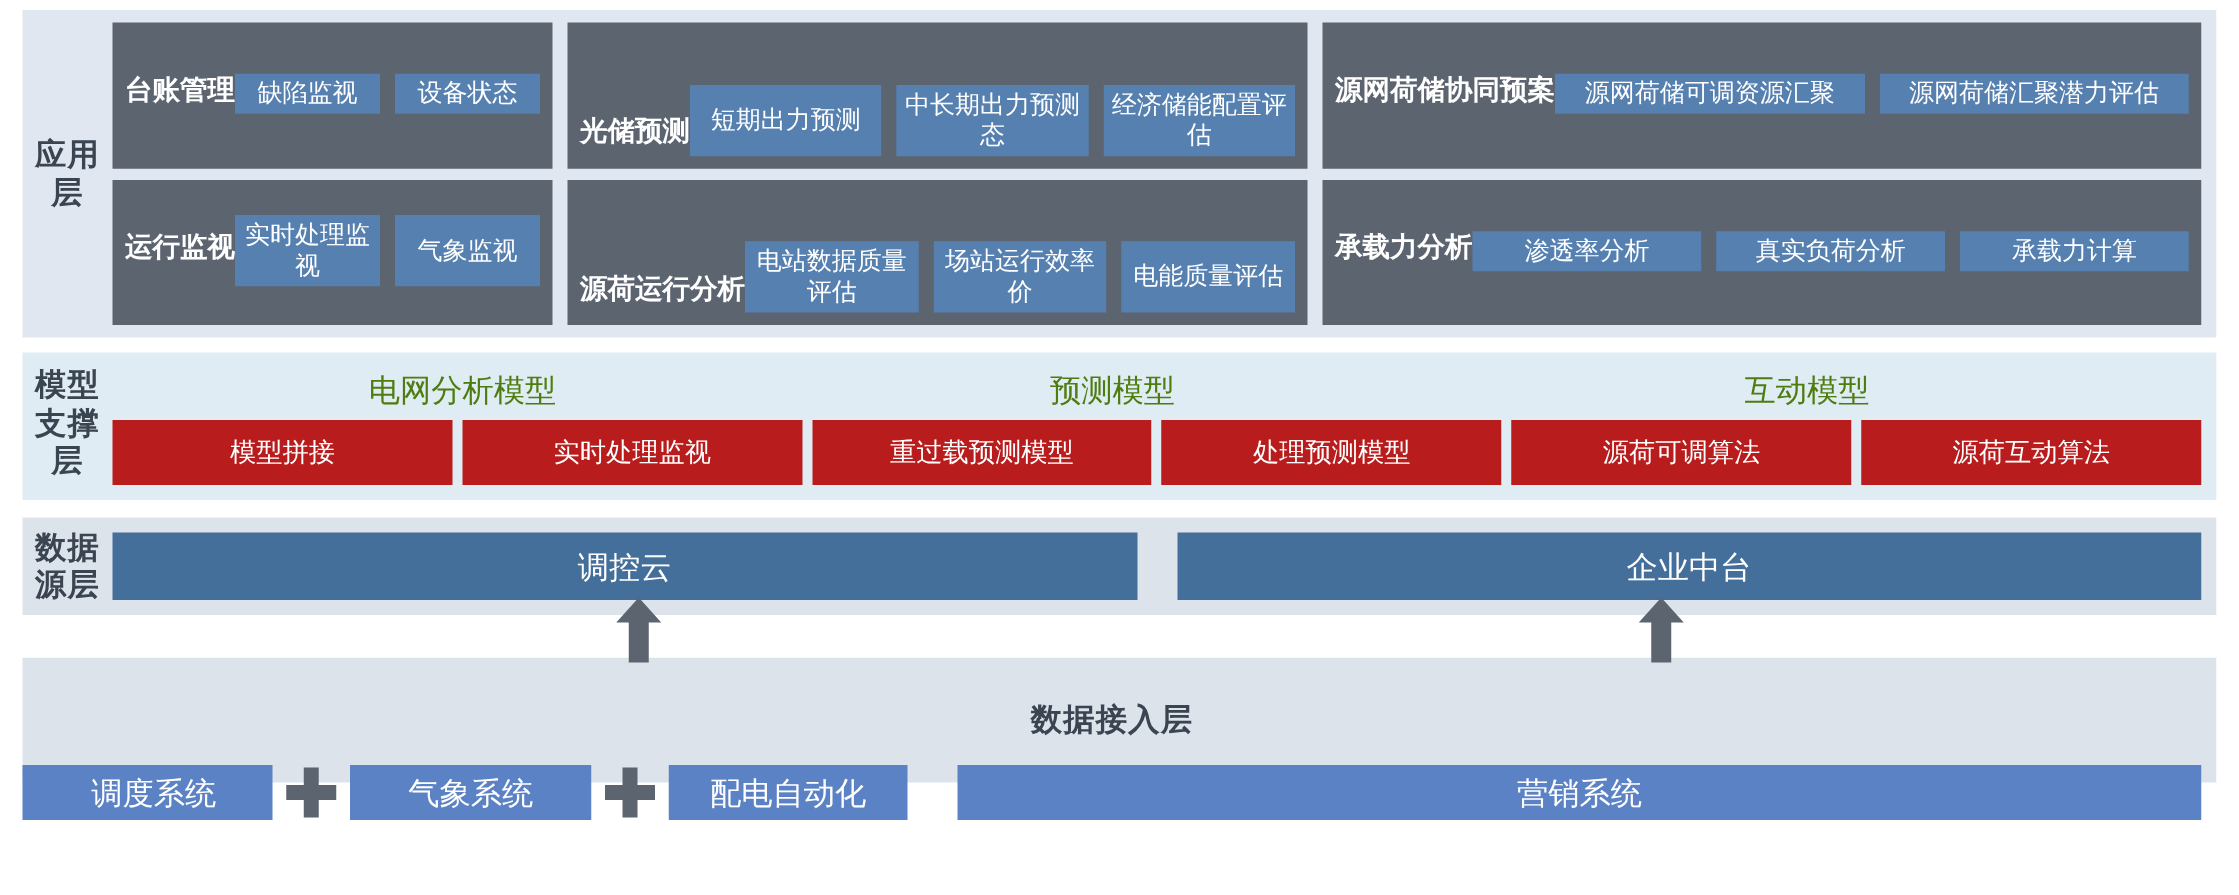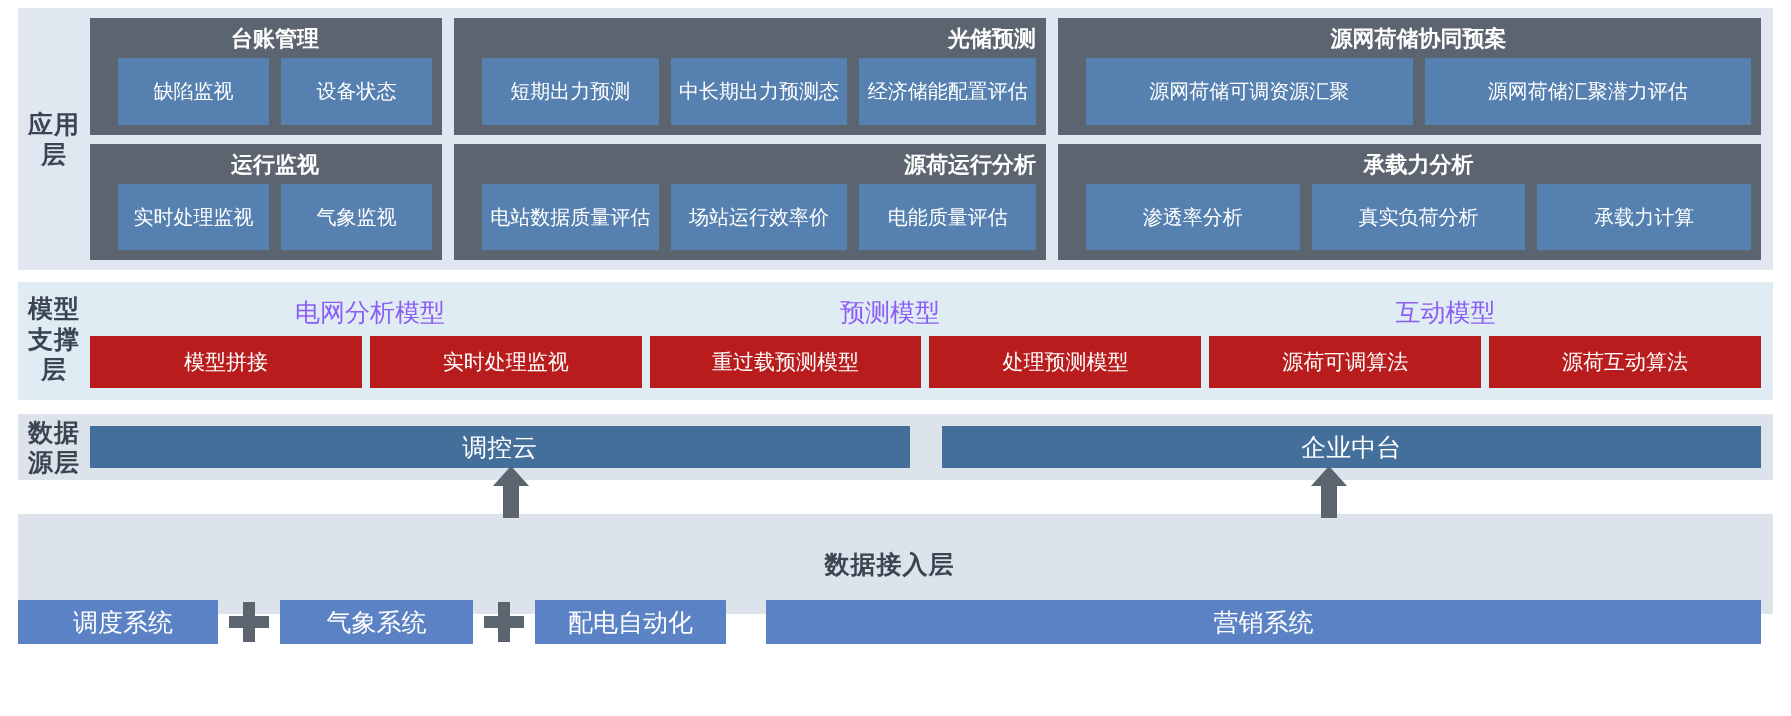--- a/index.html
+++ b/index.html
@@ -61,24 +61,24 @@
   }
   .app-row {
     display: flex;
     flex: 1 1 0;
     gap: 12px;
     min-height: 0;
   }
   .app-group {
     background: #5c6470;
     display: flex;
-    flex-direction: column;
-    align-items: center;
-    box-sizing: border-box;
-    padding: 8px 10px 10px 28px;
+    flex-direction: row;
+    align-items: center;
+    box-sizing: border-box;
+    padding: 8px 10px 10px 10px;
     min-width: 0;
   }
   .app-group.g1 { flex: 0 0 352px; }
   .app-group.g2 { flex: 0 0 592px; align-items: flex-end; }
   .app-group.g3 { flex: 1 1 auto; }
   .app-group-title {
     color: #ffffff;
     font-weight: bold;
     font-size: 22px;
     line-height: 1.2;
@@ -117,21 +117,21 @@
   .model-body {
     flex-direction: column;
   }
   .model-titles {
     display: flex;
     flex: 0 0 auto;
     height: 48px;
     align-items: center;
   }
   .model-title {
-    color: #8b5cf6;
+    color: #4d7c0f;
     font-size: 25px;
     text-align: center;
     white-space: nowrap;
   }
   .model-title.t1 { flex: 0 0 560px; }
   .model-title.t2 { flex: 0 0 480px; }
   .model-title.t3 { flex: 1 1 auto; }
   .model-items {
     display: flex;
     gap: 8px;
@@ -148,21 +148,21 @@
     justify-content: center;
     text-align: center;
     flex: 1 1 0;
     min-width: 0;
     white-space: nowrap;
   }
 
   
   .band-source {
     background: #dde3eb;
-    height: 66px;
+    height: 78px;
     margin-top: 14px;
     padding: 12px 12px 12px 0;
     position: relative;
   }
   .source-body {
     gap: 32px;
   }
   .source-item {
     background: #456f9b;
     color: #ffffff;

